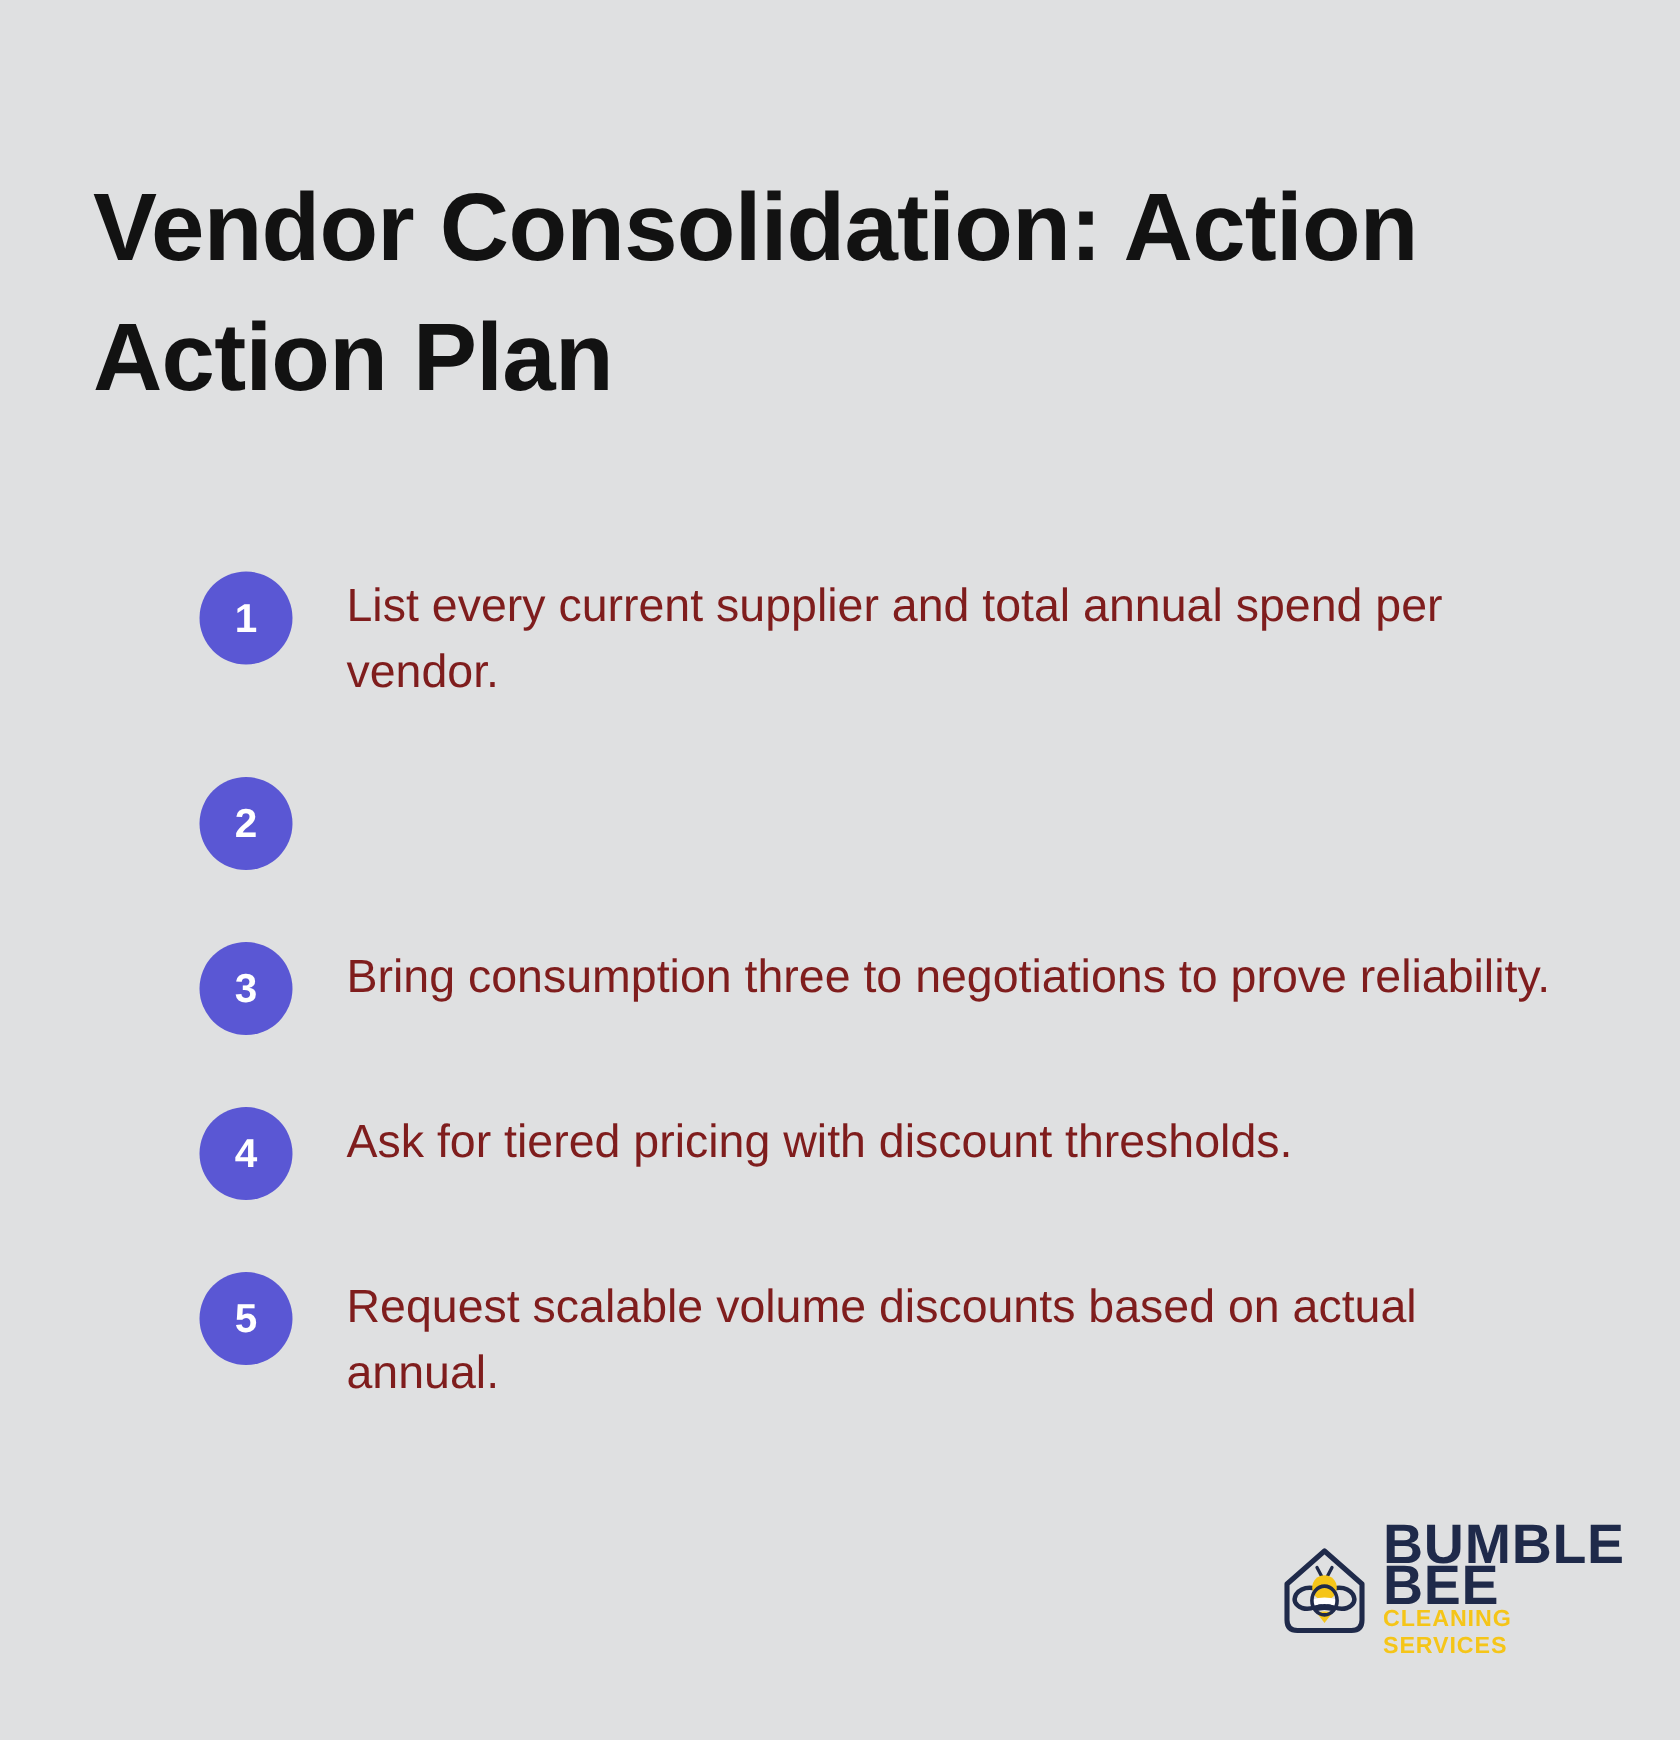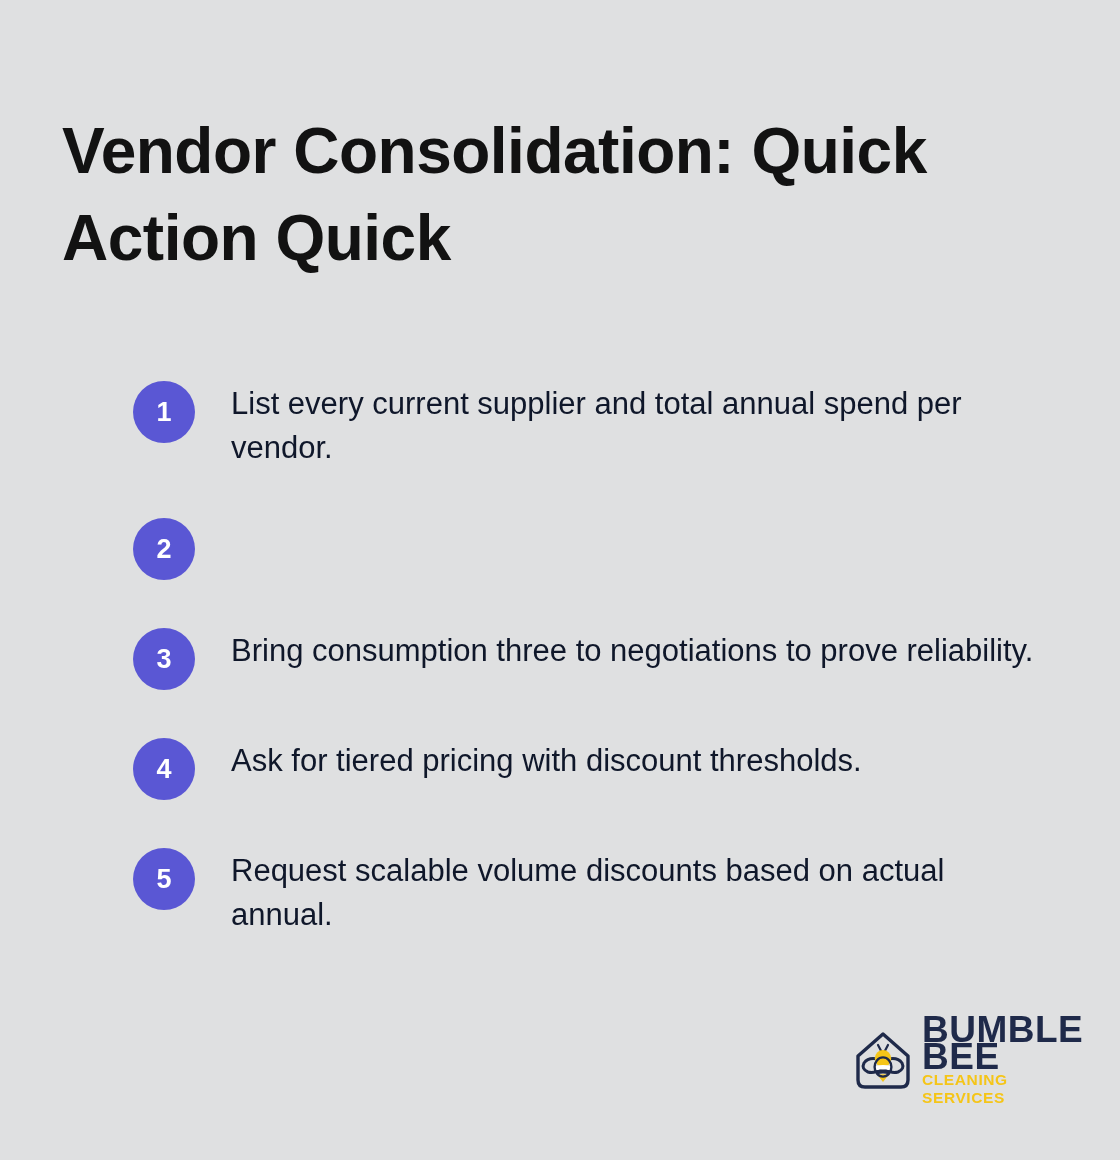--- a/index.html
+++ b/index.html
@@ -74,21 +74,21 @@
     line-height: 1;
     margin-top: 2px;
   }
 
   .step-text {
     margin-left: 36px;
     padding-top: 3px;
     font-family: "Liberation Sans Narrow", "Liberation Sans", sans-serif;
     font-size: 31px;
     line-height: 44px;
-    color: #0f172a;
+    color: #7f1d1d;
     font-weight: 400;
     max-width: 810px;
   }
 
   
   .logo {
     position: absolute;
     left: 852px;
     top: 1028px;
     width: 212px;
@@ -128,21 +128,21 @@
     line-height: 18px;
     margin-top: 1px;
   }
 </style>
 </head>
 <body>
 
 <div class="infographic">
 
   <div class="title-block">
-    <h1 class="title">Vendor Consolidation: Quick Action Quick</h1>
+    <h1 class="title">Vendor Consolidation: Action Action Plan</h1>
   </div>
 
   <div class="steps">
 
     <div class="step">
       <div class="step-badge">1</div>
       <div class="step-text">List every current supplier and total annual spend per vendor.</div>
     </div>
 
     <div class="step">

